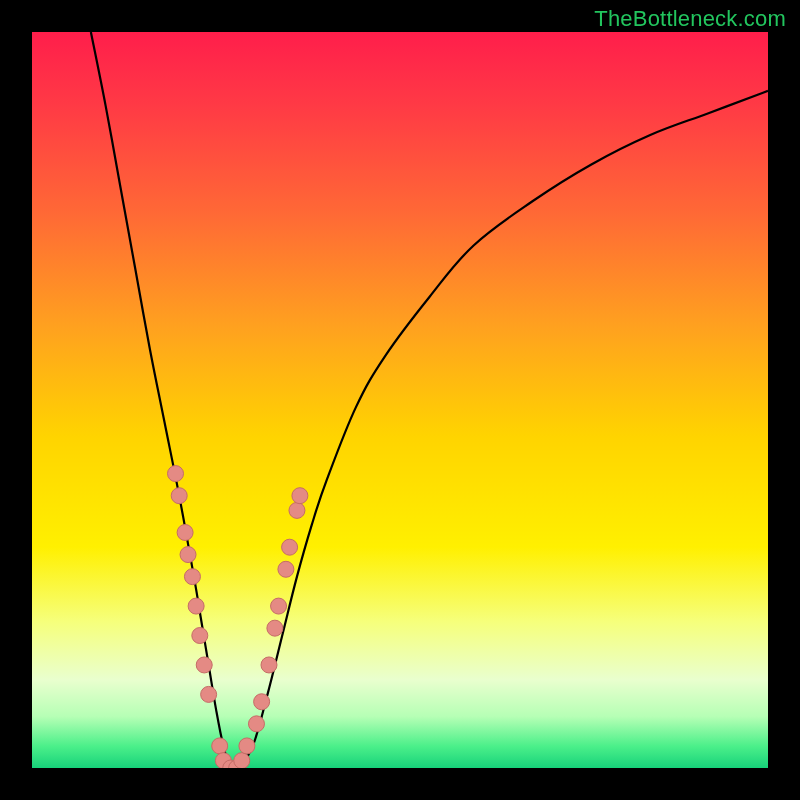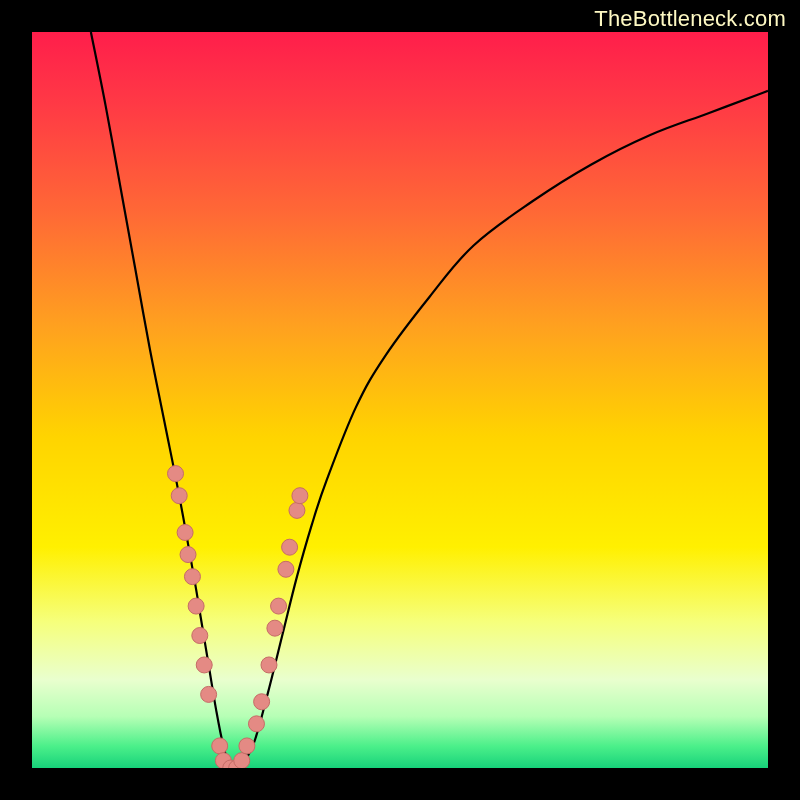--- a/index.html
+++ b/index.html
@@ -22,21 +22,21 @@
     left: 32px;
     top: 32px;
     width: 736px;
     height: 736px;
     overflow: hidden;
   }
   .watermark {
     position: absolute;
     top: 6px;
     right: 14px;
-    color: #fef9c3;
+    color: #22c55e;
     font-size: 22px;
     font-weight: 500;
     letter-spacing: 0.2px;
     pointer-events: none;
   }
   svg {
     display: block;
   }
 </style>
 </head>

